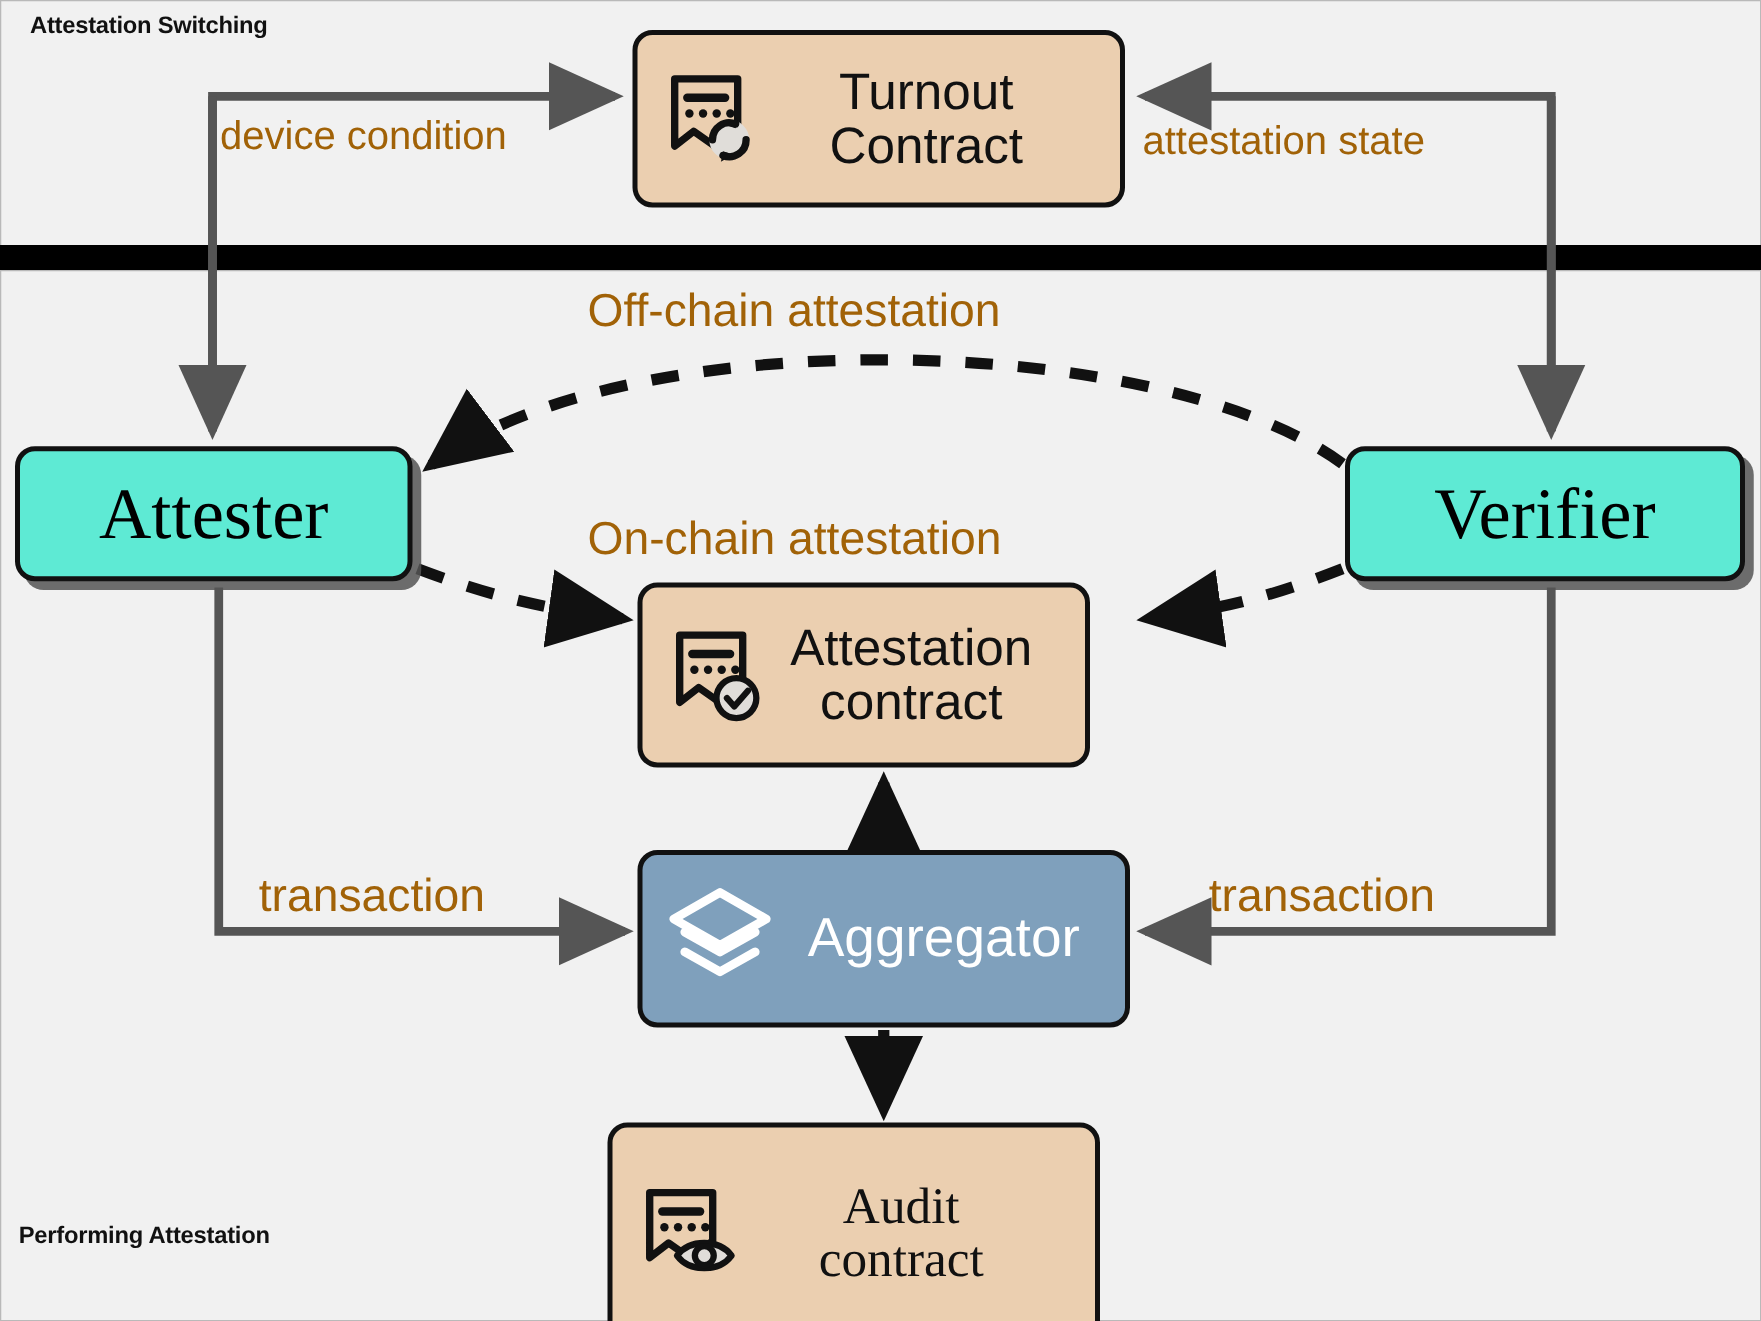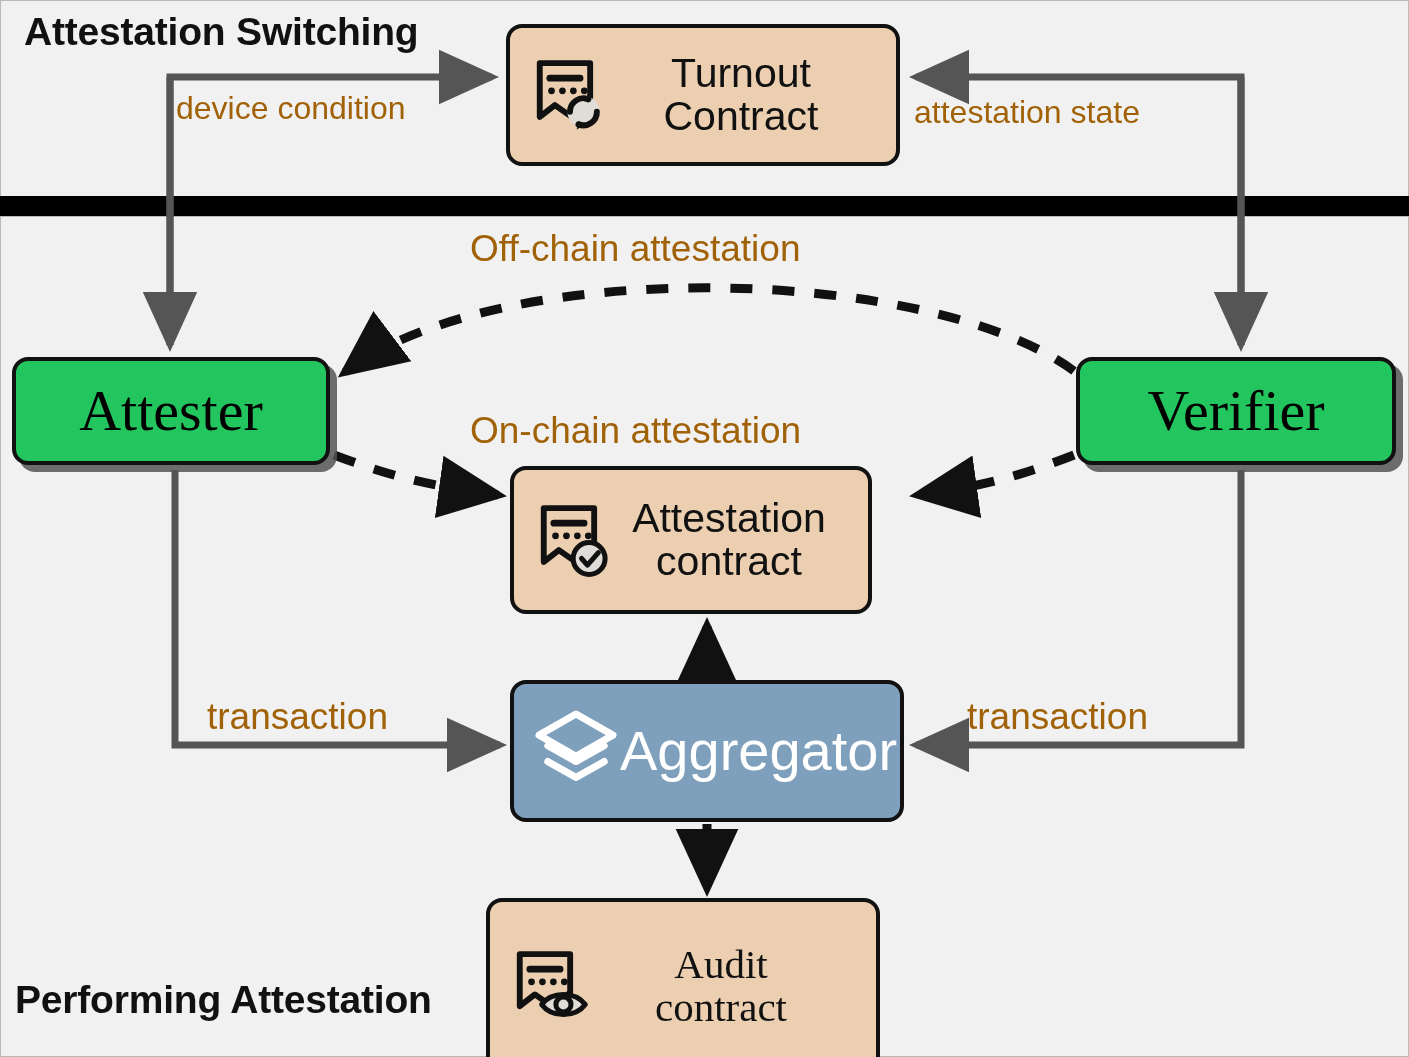--- a/index.html
+++ b/index.html
@@ -5,45 +5,45 @@
   html,body{margin:0;padding:0;background:#ffffff;}
   body{font-family:"Liberation Sans", sans-serif;}
   #stage{position:relative;width:1409px;height:1057px;background:#f1f1f1;overflow:hidden;}
 
   
   .panel{position:absolute;background:#f1f1f1;border:1px solid #b9b9b9;box-sizing:border-box;}
   #panel-top{left:0;top:0;width:1409px;height:198px;}
   #panel-bottom{left:0;top:216px;width:1409px;height:841px;}
   #divider{position:absolute;left:0;top:196px;width:1409px;height:20px;background:#000000;}
 
-  .panel-title{position:absolute;font-weight:bold;font-size:39px;color:#111;letter-spacing:-0.2px;white-space:nowrap;}
+  .panel-title{position:absolute;font-weight:bold;font-size:19px;color:#111;letter-spacing:-0.2px;white-space:nowrap;}
   #title-top{left:24px;top:10px;}
   #title-bottom{left:15px;top:978px;text-align:center;}
 
   
   #links{position:absolute;left:0;top:0;width:1409px;height:1057px;}
 
   
   .node{position:absolute;box-sizing:border-box;display:flex;align-items:center;
         border:4px solid #111;border-radius:16px;}
   .node .lbl{white-space:pre-line;line-height:1.04;}
 
   .contract{background:#ebcfb0;padding-left:18px;}
   .contract .ico{flex:0 0 auto;width:84px;height:84px;}
   .contract .lbl{flex:1 1 auto;text-align:center;font-size:41px;color:#111;padding-right:26px;}
 
-  .actor{background:#22c55e;box-shadow:7px 7px 0 0 rgba(85,85,85,.85);justify-content:center;}
+  .actor{background:#5eead4;box-shadow:7px 7px 0 0 rgba(85,85,85,.85);justify-content:center;}
   .actor .lbl{font-family:"Liberation Serif", serif;font-size:58px;color:#000;}
 
   #node-turnout{left:506px;top:24px;width:394px;height:142px;}
   #node-attestation{left:510px;top:466px;width:362px;height:148px;}
   #node-audit{left:486px;top:898px;width:394px;height:176px;font-family:Liberation Serif, serif;}
   #node-aggregator{left:510px;top:680px;width:394px;height:142px;background:#7fa0bc;padding-left:18px;}
   #node-aggregator .ico{flex:0 0 auto;width:88px;height:88px;}
-  #node-aggregator .lbl{flex:1 1 auto;text-align:center;font-size:56px;color:#ffffff;padding-right:10px;}
+  #node-aggregator .lbl{flex:1 1 auto;text-align:center;font-size:44px;color:#ffffff;padding-right:10px;}
 
   #node-attester{left:12px;top:357px;width:318px;height:108px;}
   #node-verifier{left:1076px;top:357px;width:320px;height:108px;}
 
   
   .edge-label{position:absolute;font-size:32px;color:#a16207;white-space:nowrap;}
   .edge-label.big{font-size:37px;}
   #lbl-device{left:176px;top:90px;}
   #lbl-attstate{left:914px;top:94px;}
   #lbl-offchain{left:470px;top:228px;}

